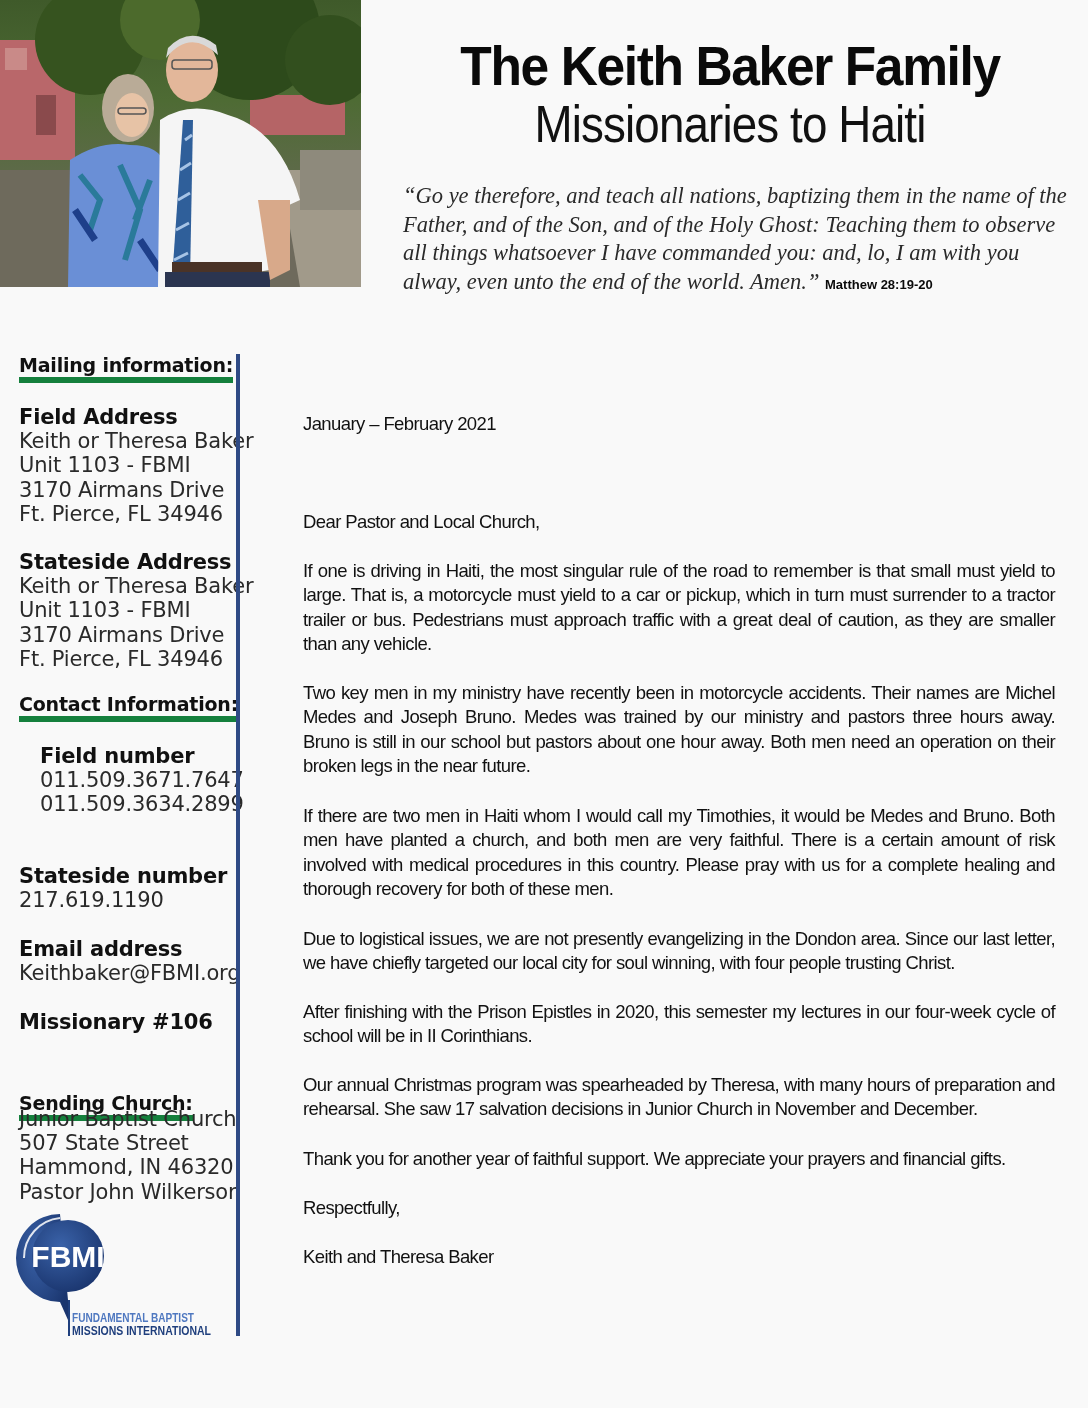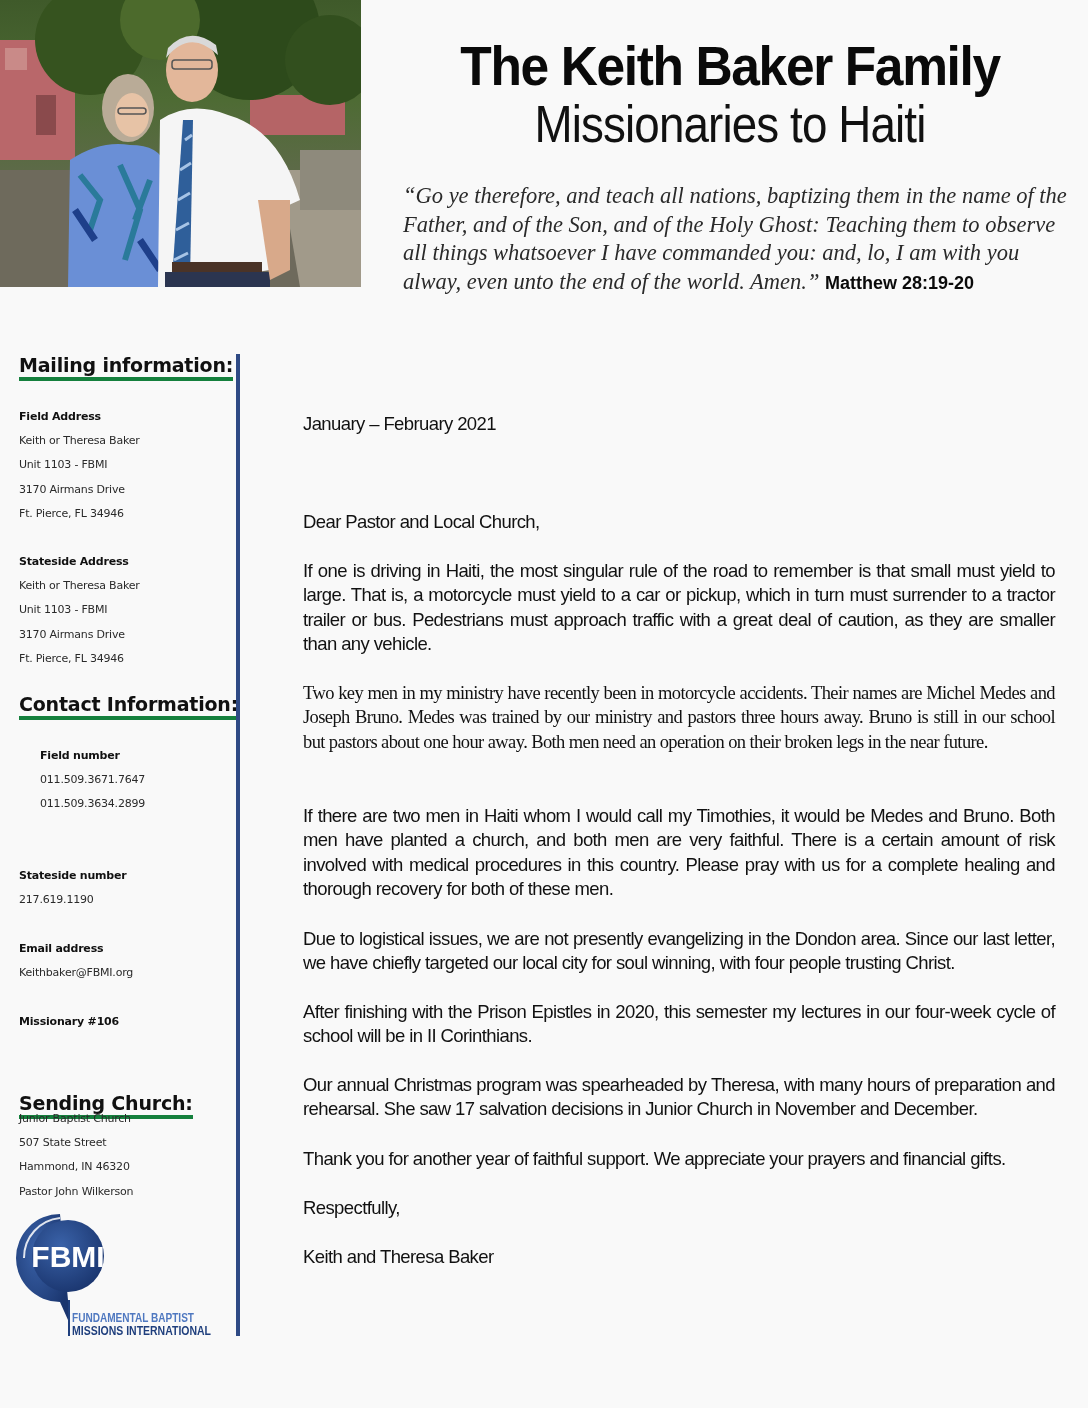--- a/index.html
+++ b/index.html
@@ -26,33 +26,33 @@
     font-family: "Liberation Sans", sans-serif; font-weight: 400; font-size: 52px;
     color: #111; line-height: 1; letter-spacing: -1px; transform: scaleX(0.88); transform-origin: center;
   }
   .verse {
     position: absolute; left: 403px; top: 182px; width: 672px;
     font-family: "Liberation Serif", serif; font-style: italic; font-size: 22.5px;
     line-height: 28.5px; color: #2a2a2a;
   }
   .verse .ref {
     font-family: "Liberation Sans", sans-serif; font-style: normal; font-weight: 700;
-    font-size: 18px; color: #0a0a0a;
+    font-size: 13px; color: #0a0a0a;
   }
 
   
   .sidebar {
     position: absolute; left: 19px; top: 354px; width: 215px;
     font-family: "DejaVu Sans", sans-serif; color: #1a1a1a;
   }
   .sb-heading {
     position: absolute; left: 0; font-weight: 700; font-size: 19px; color: #111;
-    letter-spacing: -0.2px; padding-bottom: 1px; border-bottom: 4px solid #15803d; white-space: nowrap;
-  }
-  .sb-block { position: absolute; left: 0; font-size: 11px; line-height: 24.2px; white-space: nowrap; letter-spacing: -0.2px; }
+    letter-spacing: -0.2px; padding-bottom: 1px; border-bottom: 6px solid #15803d; white-space: nowrap;
+  }
+  .sb-block { position: absolute; left: 0; font-size: 21px; line-height: 24.2px; white-space: nowrap; letter-spacing: -0.2px; }
   .sb-label { font-weight: 700; color: #111; }
   .sb-line { color: #2a2a2a; }
   .divider {
     position: absolute; left: 236px; top: 354px; width: 4px; height: 982px; background: #2f4a85;
   }
 
   
   .logo { position: absolute; left: 16px; top: 1212px; width: 200px; height: 128px; }
   .logo svg { width: 100%; height: 100%; }
 
@@ -182,21 +182,21 @@
     <line x1="53" y1="88" x2="53" y2="124" stroke="#1f3f7d" stroke-width="2"></line>
     <text x="56" y="110" fill="#4f78c0" font-family="Liberation Sans, sans-serif" font-weight="700" font-size="12.5" textLength="122" lengthAdjust="spacingAndGlyphs">FUNDAMENTAL BAPTIST</text>
     <text x="56" y="123" fill="#1f3f7d" font-family="Liberation Sans, sans-serif" font-weight="700" font-size="12.5" textLength="139" lengthAdjust="spacingAndGlyphs">MISSIONS INTERNATIONAL</text>
   </svg>
 </div>
 
 <div class="letter">
   <p class="date">January – February 2021</p>
   <p class="greeting">Dear Pastor and Local Church,</p>
   <p class="para" style="top:147px;">If one is driving in Haiti, the most singular rule of the road to remember is that small must yield to large. That is, a motorcycle must yield to a car or pickup, which in turn must surrender to a tractor trailer or bus. Pedestrians must approach traffic with a great deal of caution, as they are smaller than any vehicle.</p>
-  <p class="para" style="top:269px;font-family:Liberation Serif, serif;">Two key men in my ministry have recently been in motorcycle accidents. Their names are Michel Medes and Joseph Bruno. Medes was trained by our ministry and pastors three hours away.  Bruno is still in our school but pastors about one hour away. Both men need an operation on their broken legs in the near future.</p>
+  <p class="para" style="top:269px;">Two key men in my ministry have recently been in motorcycle accidents. Their names are Michel Medes and Joseph Bruno. Medes was trained by our ministry and pastors three hours away.  Bruno is still in our school but pastors about one hour away. Both men need an operation on their broken legs in the near future.</p>
   <p class="para" style="top:392px;">If there are two men in Haiti whom I would call my Timothies, it would be Medes and Bruno. Both men have planted a church, and both men are very faithful. There is a certain amount of risk involved with medical procedures in this country. Please pray with us for a complete healing and thorough recovery for both of these men.</p>
   <p class="para" style="top:515px;">Due to logistical issues, we are not presently evangelizing in the Dondon area. Since our last letter, we have chiefly targeted our local city for soul winning, with four people trusting Christ.</p>
   <p class="para" style="top:588px;">After finishing with the Prison Epistles in 2020, this semester my lectures in our four-week cycle of school will be in II Corinthians.</p>
   <p class="para" style="top:661px;">Our annual Christmas program was spearheaded by Theresa, with many hours of preparation and rehearsal.  She saw 17 salvation decisions in Junior Church in November and December.</p>
   <p class="para" style="top:735px;">Thank you for another year of faithful support.  We appreciate your prayers and financial gifts.</p>
   <p class="para" style="top:784px;">Respectfully,</p>
   <p class="para" style="top:833px;">Keith and Theresa Baker</p>
 </div>
 
 </body></html>

